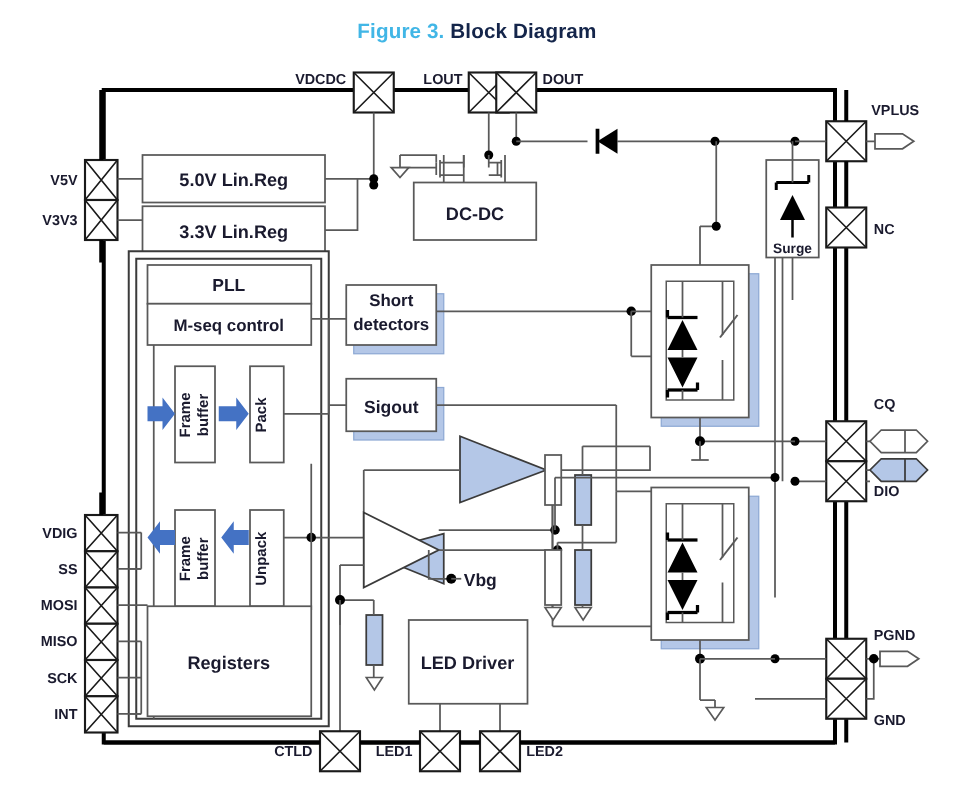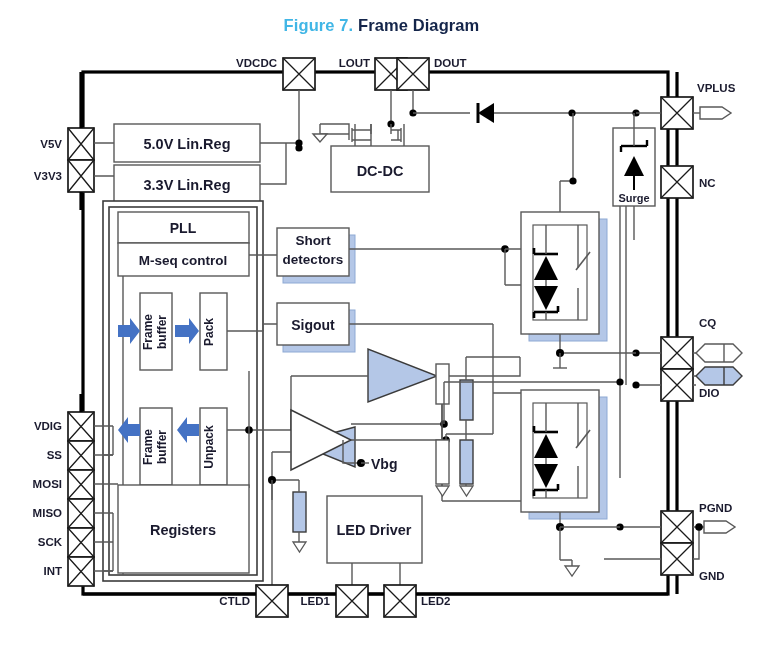--- a/index.html
+++ b/index.html
@@ -15,22 +15,22 @@
   svg{position:absolute;left:0;top:0;}
   .lbl{font-family:"Liberation Sans","DejaVu Sans",sans-serif;font-weight:bold;fill:#1a1a2e;}
   .blk{font-family:"Liberation Sans","DejaVu Sans",sans-serif;font-weight:bold;fill:#1a1a2e;}
 </style>
 </head>
 <body>
 
 <div id="page">
 
   <div id="title">
-    <span class="fig">Figure 7.</span>
-    <span class="nm">Frame Diagram</span>
+    <span class="fig">Figure 3.</span>
+    <span class="nm">Block Diagram</span>
   </div>
 
   <svg width="763" height="645">
     <defs>
       <style>
         .wire{stroke:#595959;stroke-width:1.4;fill:none;}
         .wireT{stroke:#000;stroke-width:3.2;fill:none;}
         .box{fill:#ffffff;stroke:#595959;stroke-width:1.4;}
         .boxD{fill:#ffffff;stroke:#3b3b3b;stroke-width:1.6;}
         .shd{fill:#b4c7e7;stroke:#8ea9d4;stroke-width:1;}

